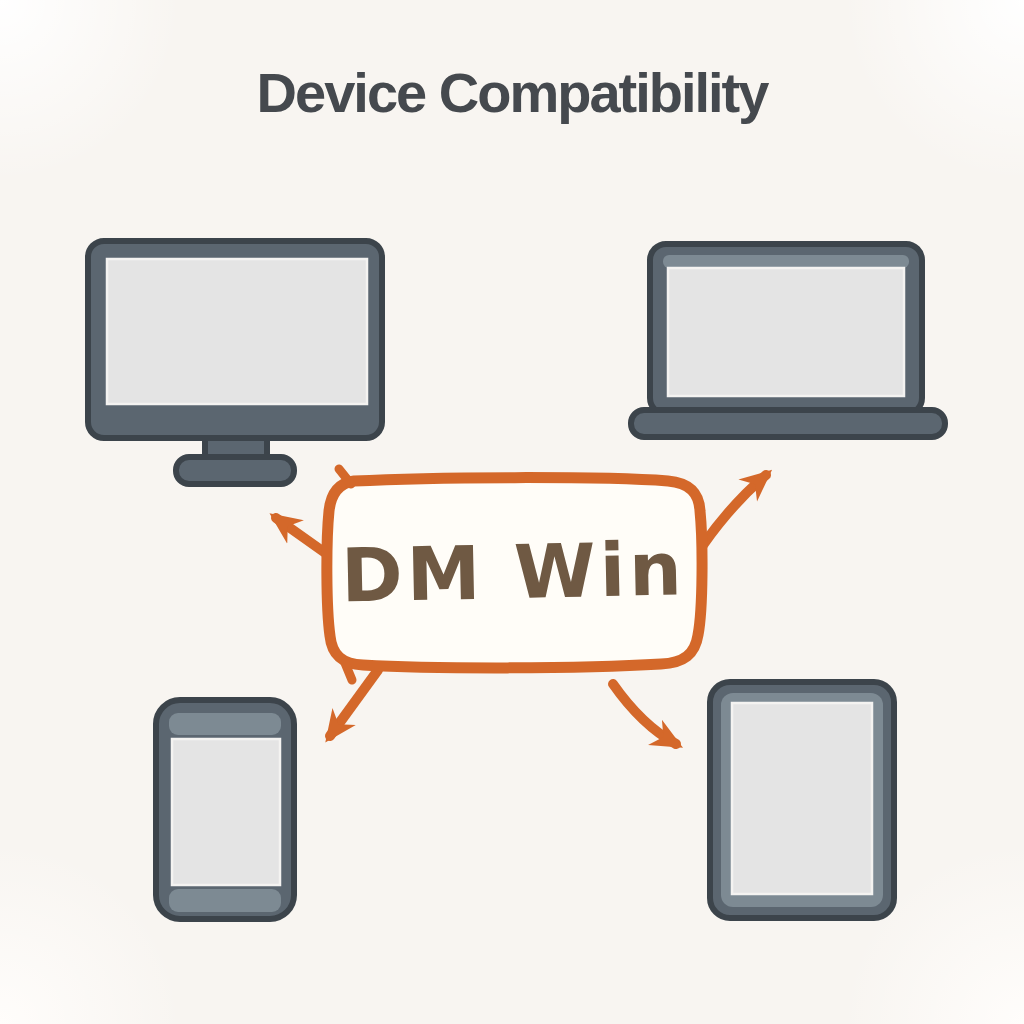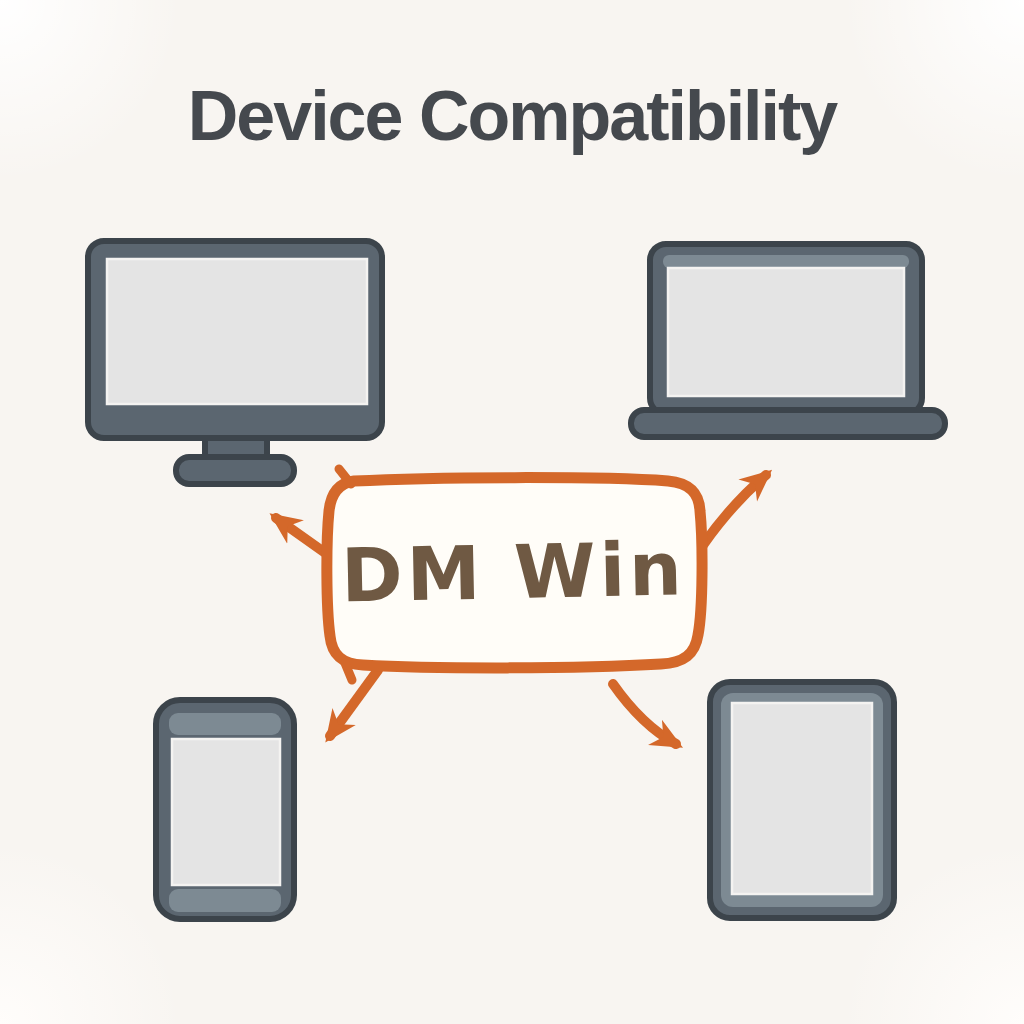--- a/index.html
+++ b/index.html
@@ -11,23 +11,23 @@
   .canvas{
     position:relative;width:1024px;height:1024px;overflow:hidden;
     background:
       radial-gradient(circle 260px at 0% 0%, #ffffff 0%, rgba(255,255,255,0) 70%),
       radial-gradient(circle 260px at 100% 0%, #ffffff 0%, rgba(255,255,255,0) 70%),
       radial-gradient(circle 260px at 0% 100%, #fffdfb 0%, rgba(255,255,255,0) 70%),
       radial-gradient(circle 260px at 100% 100%, #fffdfb 0%, rgba(255,255,255,0) 70%),
       var(--background,#f8f5f1);
   }
   .title{
-    position:absolute;top:76px;left:0;width:1024px;
+    position:absolute;top:60px;left:0;width:1024px;
     text-align:center;
-    font-size:70px;font-weight:bold;letter-spacing:-2px;
+    font-size:56px;font-weight:bold;letter-spacing:-2px;
     color:var(--title-text,#45494e);
   }
   .center-label{
     position:absolute;left:327px;top:478px;width:373px;height:188px;
     display:flex;align-items:center;justify-content:center;
     font-family:"DejaVu Sans", sans-serif;
     font-size:74px;font-weight:bold;letter-spacing:4px;
     color:var(--center-label-text,#6f5943);
     transform:rotate(-1.2deg);
   }

